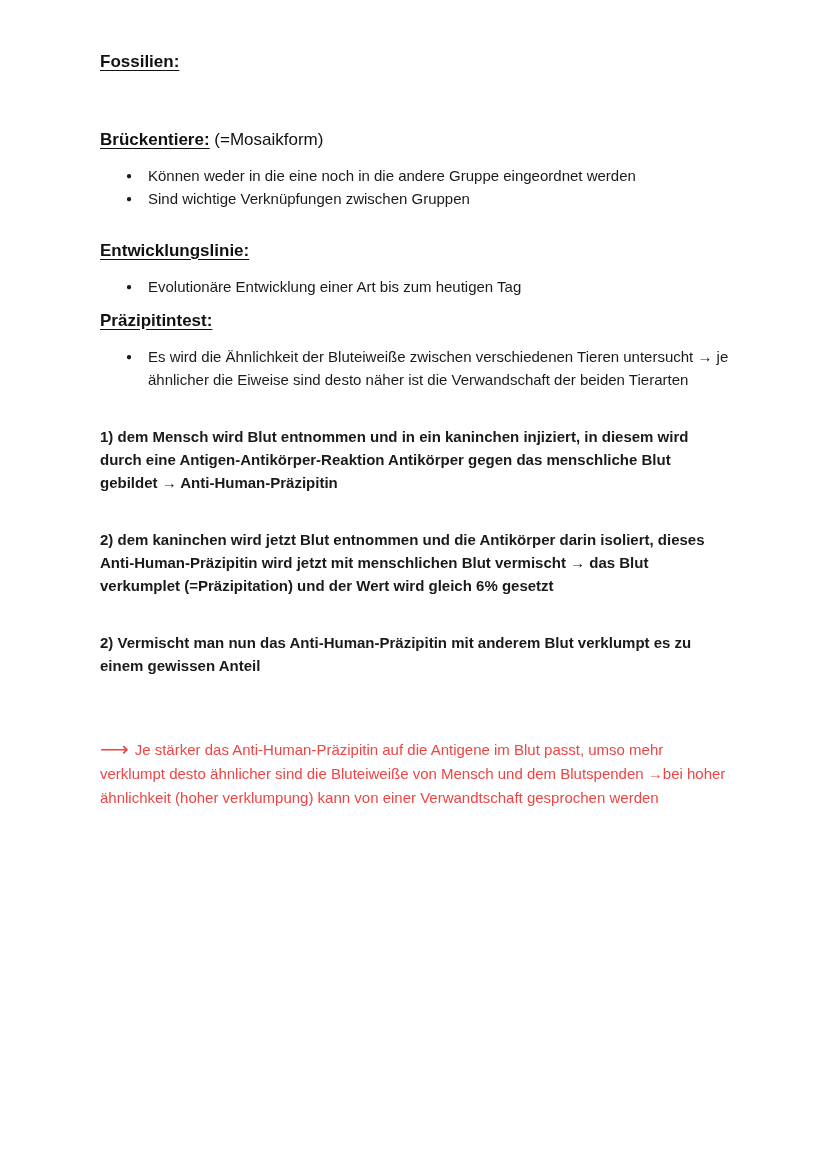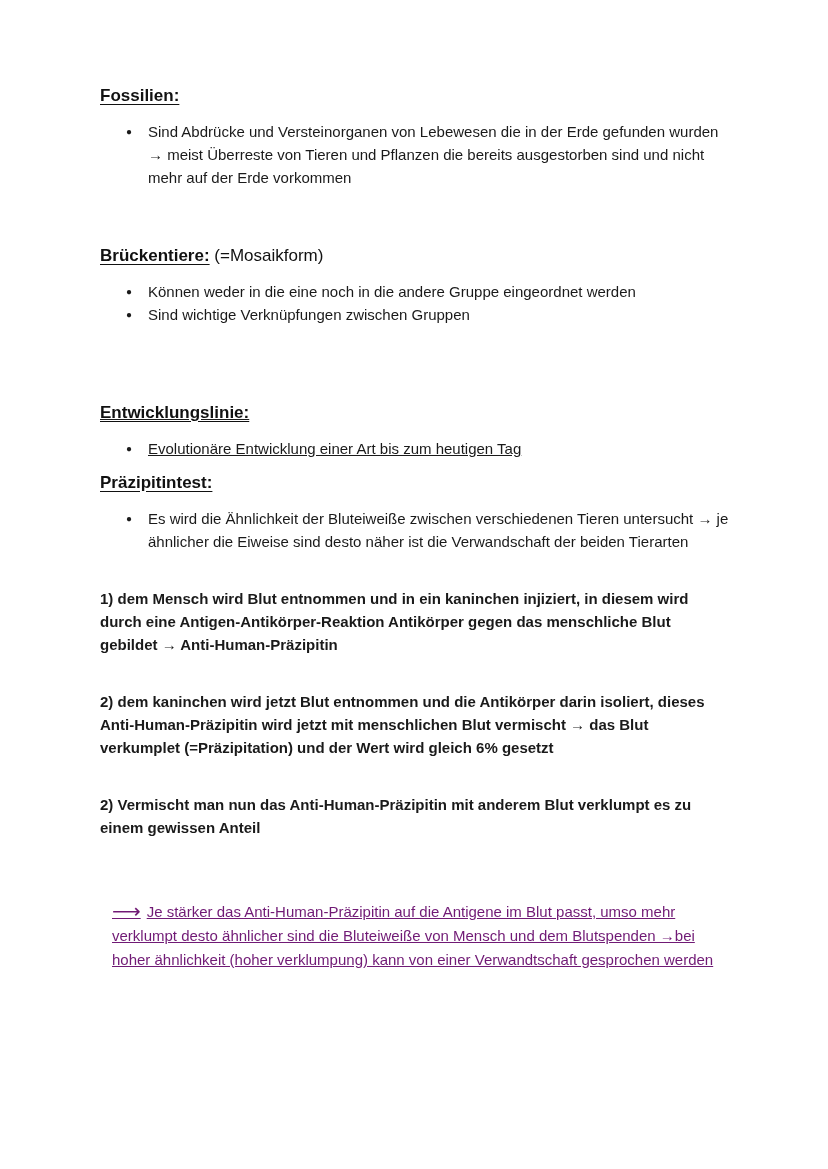--- a/index.html
+++ b/index.html
@@ -6,28 +6,28 @@
     margin: 0;
     padding: 0;
     background: #ffffff;
   }
   .page {
     position: relative;
     width: 828px;
     height: 1169px;
     background: #ffffff;
     box-sizing: border-box;
-    padding: 85px 96px 40px 100px;
+    padding: 51px 96px 40px 100px;
     font-family: "Liberation Sans", sans-serif;
     color: #1a1a1a;
     overflow: hidden;
   }
   .doc-section { margin: 0; }
   .sec-brueckentiere { margin-top: 56px; }
-  .sec-entwicklungslinie { margin-top: 76px; text-decoration: underline; }
+  .sec-entwicklungslinie { margin-top: 30px; }
   .sec-praezipitintest { margin-top: 12px; }
 
   .heading {
     margin: 0;
     font-size: 17px;
     font-weight: bold;
     line-height: 22px;
     color: #111111;
   }
   .heading-title {
@@ -62,45 +62,41 @@
   }
 
   .step {
     margin: 34px 0 0 0;
     font-size: 15px;
     line-height: 23px;
     color: #1a1a1a;
     font-weight: bold;
   }
   .conclusion {
-    margin: 60px 0 0 12px;
+    margin: 60px 0 0 0;
     font-size: 15px;
     line-height: 24px;
-    color: #701a75;
-    text-decoration: underline;
+    color: #ef4444;
   }
   .conclusion .arrow {
     font-size: 20px;
     line-height: 24px;
     vertical-align: -1px;
     margin-right: 6px;
   }
 </style>
 </head>
 <body>
 
 <div class="page">
 
   <section class="doc-section sec-fossilien">
     <h2 class="heading">
       <span class="heading-title">Fossilien:</span>
     </h2>
-    <ul class="bullets">
-      <li>Sind Abdrücke und Versteinorganen von Lebewesen die in der Erde gefunden wurden → meist Überreste von Tieren und Pflanzen die bereits ausgestorben sind und nicht mehr auf der Erde vorkommen</li>
-    </ul>
   </section>
 
   <section class="doc-section sec-brueckentiere">
     <h2 class="heading">
       <span class="heading-title">Brückentiere:</span><span class="heading-suffix"> (=Mosaikform)</span>
     </h2>
     <ul class="bullets">
       <li>Können weder in die eine noch in die andere Gruppe eingeordnet werden</li>
       <li>Sind wichtige Verknüpfungen zwischen Gruppen</li>
     </ul>

